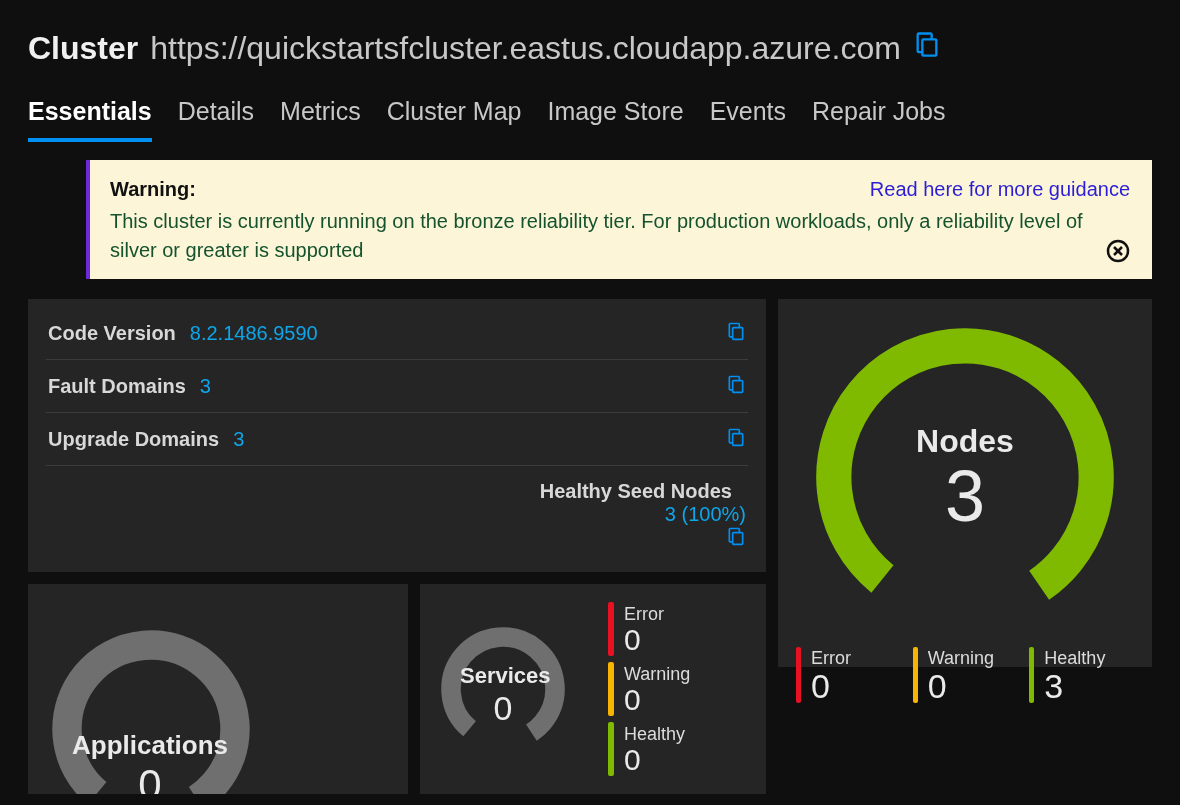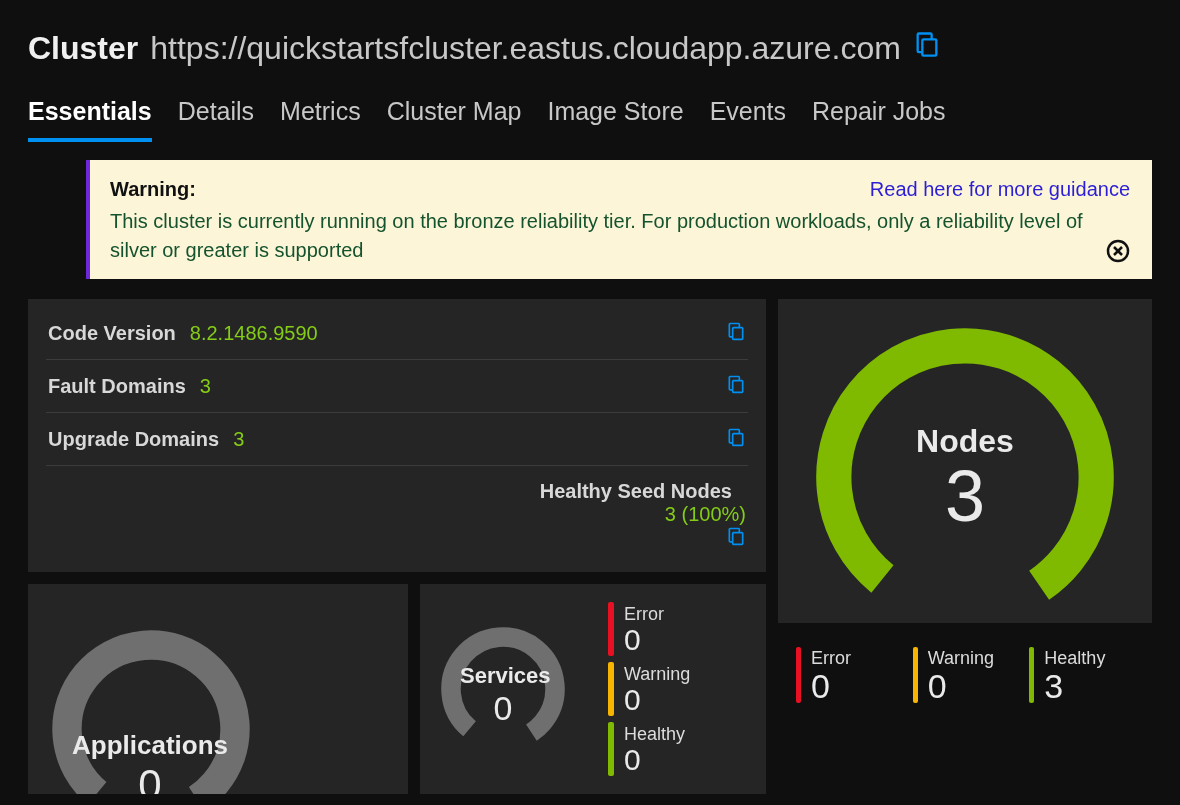--- a/index.html
+++ b/index.html
@@ -116,21 +116,21 @@
       flex-direction: column;
     }
     .info-label {
       font-size: 20px;
       color: #d8d8d8;
       font-weight: 600;
       margin-right: 14px;
     }
     .info-value {
       font-size: 20px;
-      color: #84cc16;
+      color: #0ea5e9;
       font-weight: 400;
     }
     .info-copy {
       margin-left: auto;
       cursor: pointer;
     }
     .bottom-row {
       display: flex;
       gap: 12px;
     }
@@ -194,21 +194,21 @@
       color: #dcdcdc;
     }
     .status-text .s2 {
       font-size: 30px;
       color: #eaeaea;
       line-height: 1;
     }
     .nodes-panel {
       background: #252525;
       padding: 18px 18px 10px 18px;
-      height: 324px;
+      height: 368px;
       display: flex;
       flex-direction: column;
     }
     .nodes-ring-wrap {
       flex: 1;
       position: relative;
       display: flex;
       align-items: center;
       justify-content: center;
     }

